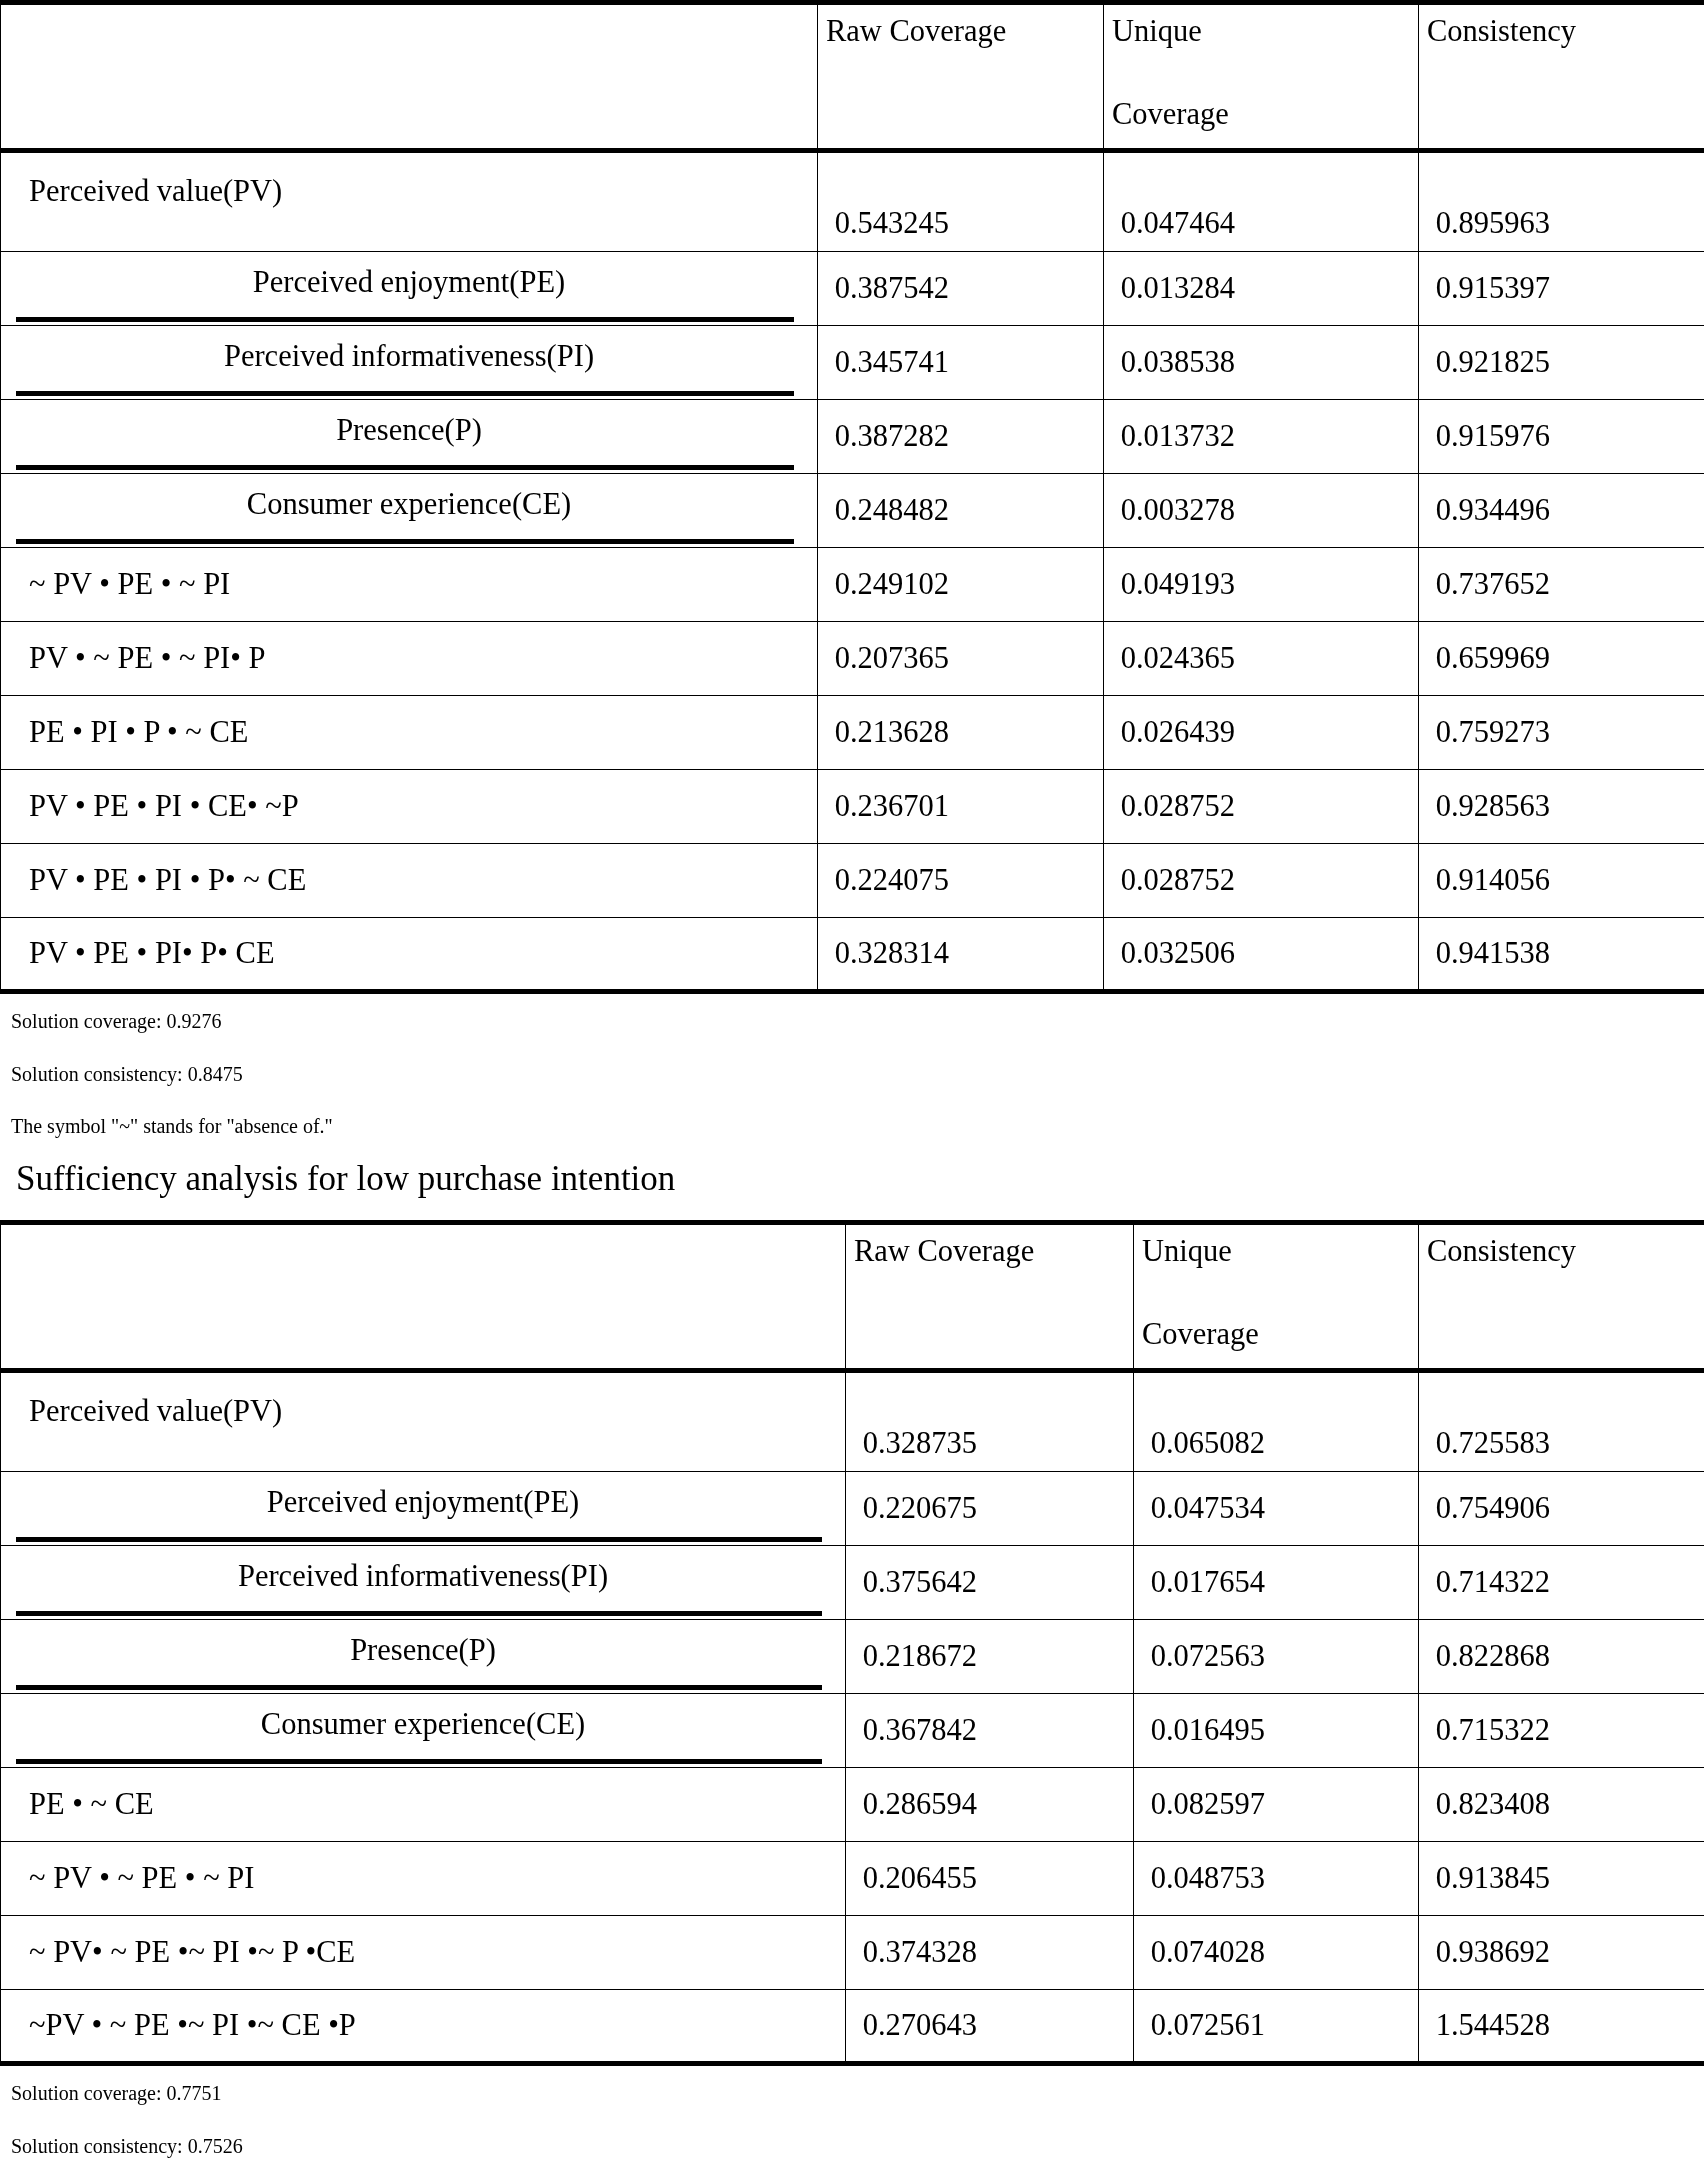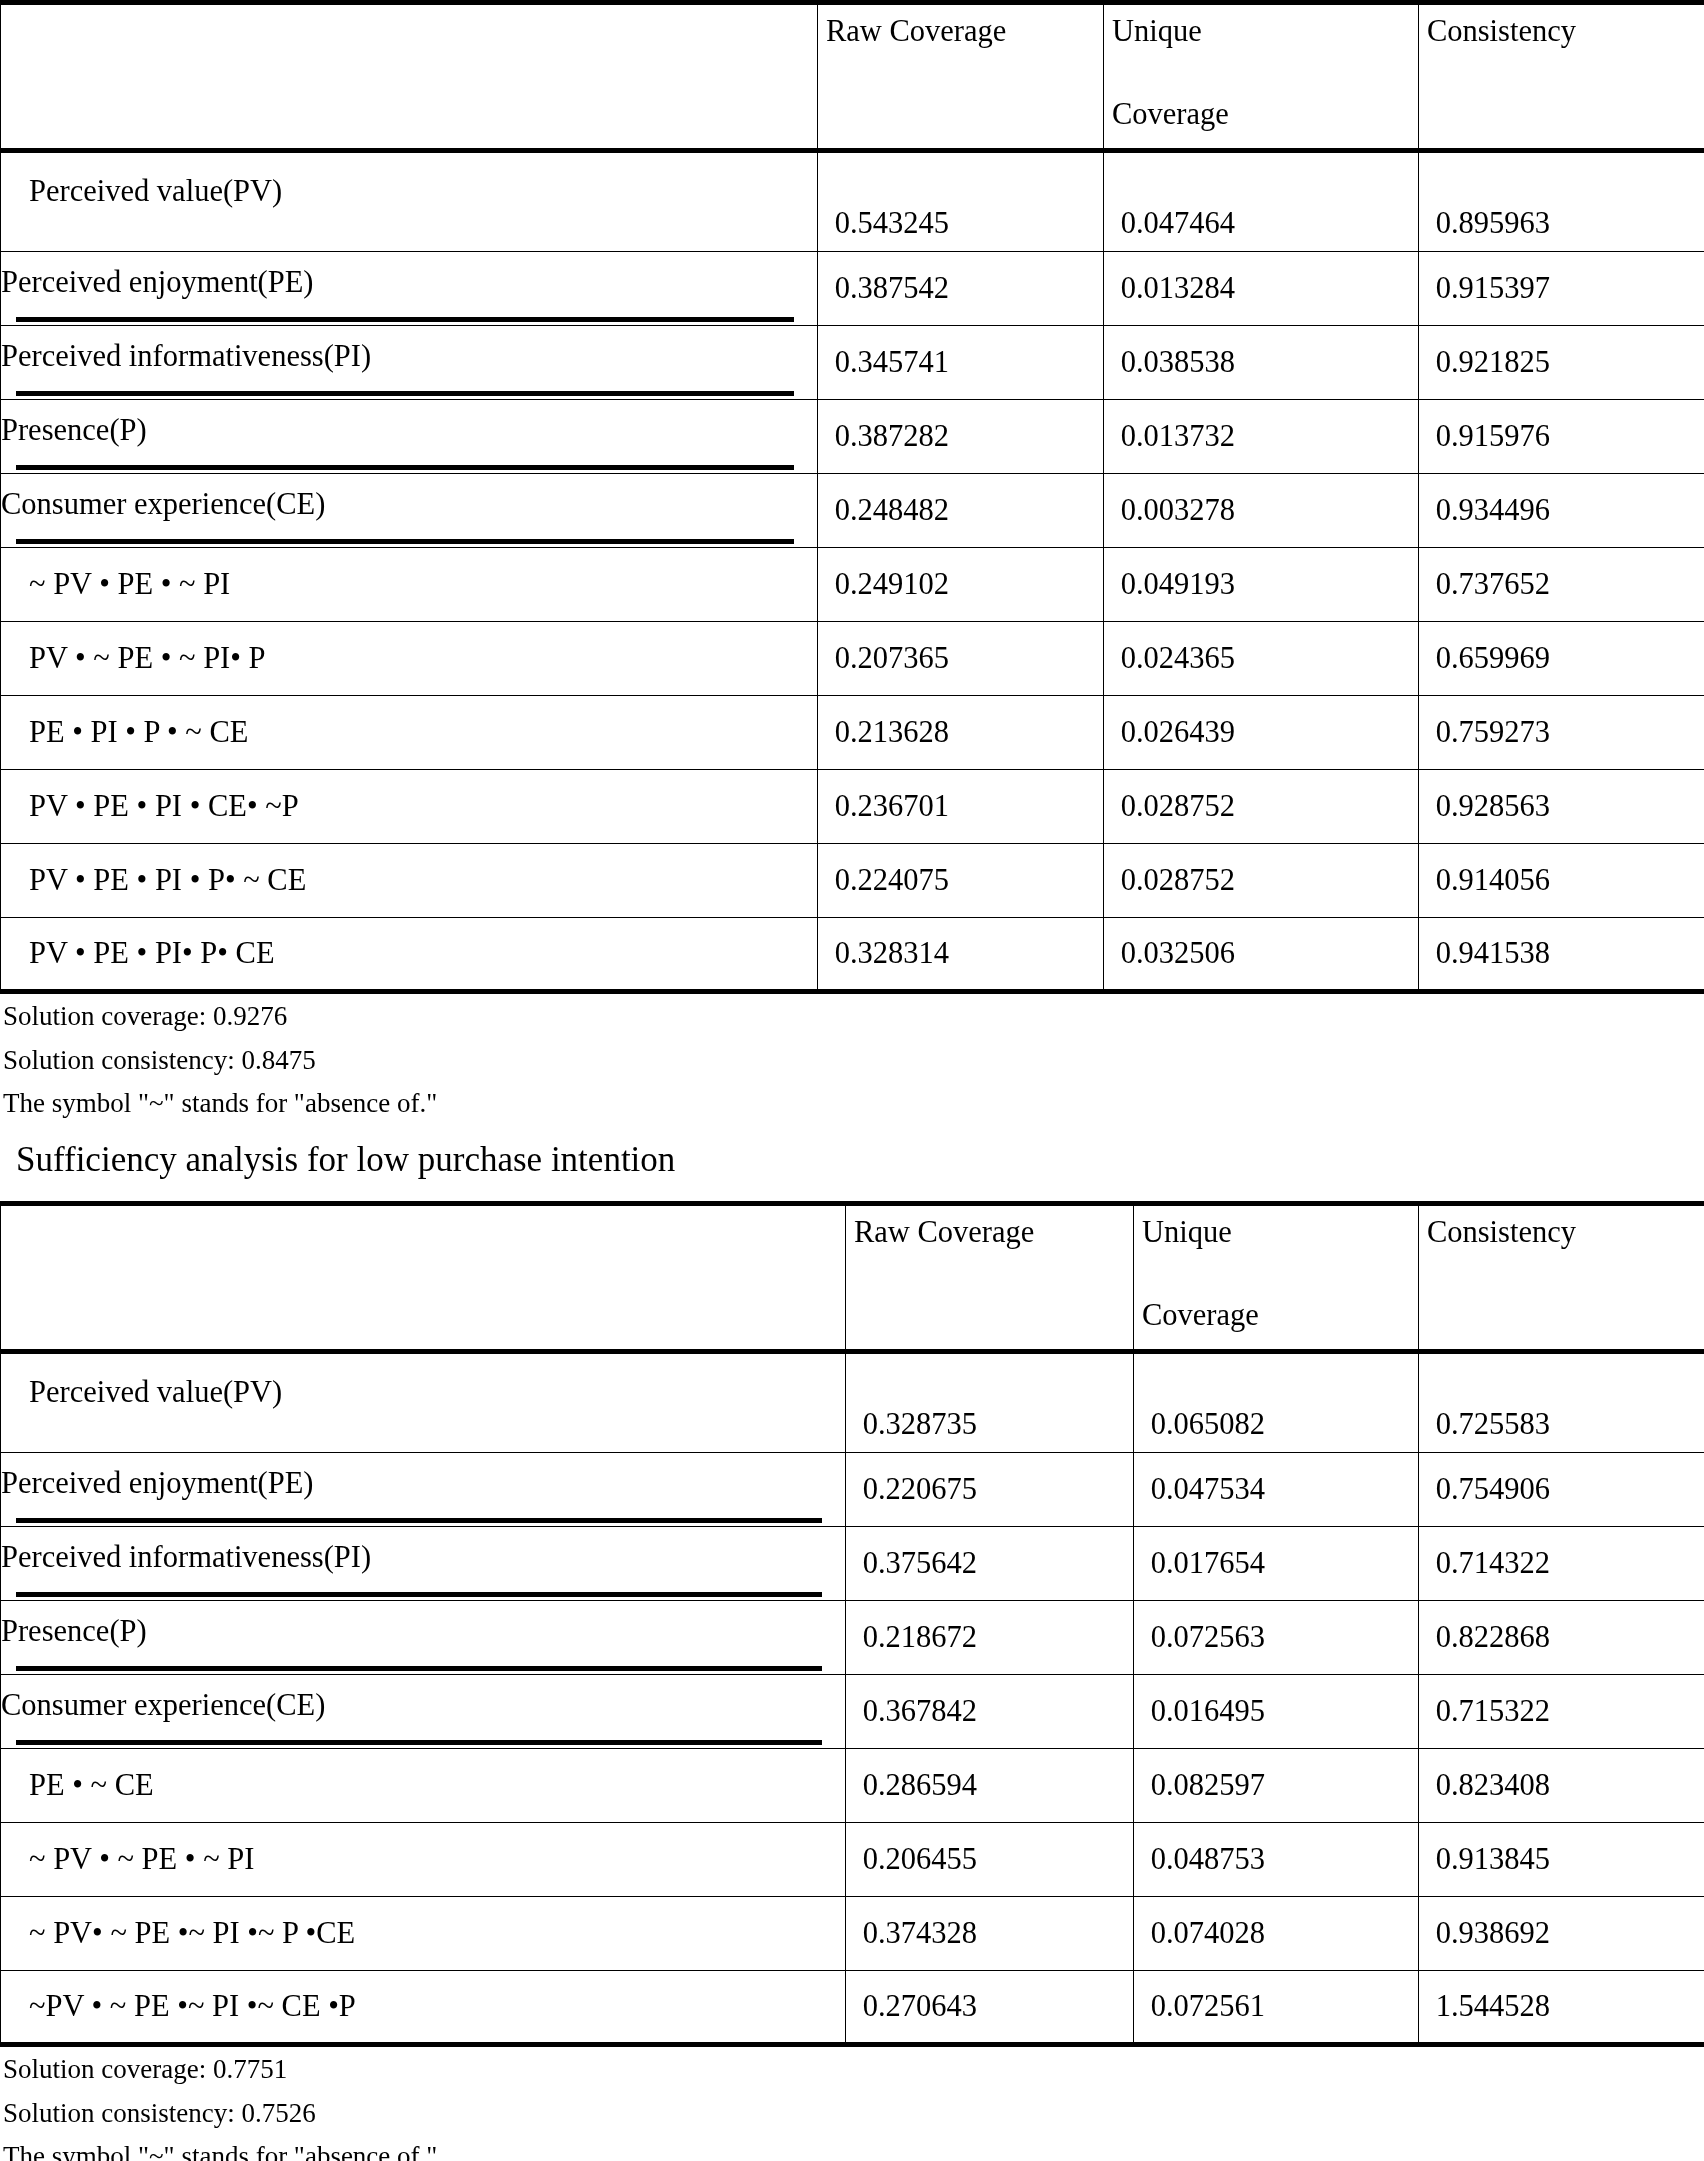--- a/index.html
+++ b/index.html
@@ -60,42 +60,42 @@
   tr.drow td.lbl { padding-left: 28px; }
   tr.drow td.num { padding-left: 16.7px; }
 
   
   tr.row-pv td { height: 101px; }
   tr.row-pv td.lbl { vertical-align: middle; padding-bottom: 20.7px; }
   tr.row-pv td.num { vertical-align: bottom; padding-bottom: 8.9px; }
 
   
   tr.row-center td.lbl {
-    text-align: left;
+    text-align: center;
     padding-left: 0;
     padding-right: 0;
     padding-bottom: 10.8px;
   }
   tr.row-center td.lbl .rule {
     position: absolute;
     left: 14.8px;
     right: 22.6px;
     bottom: 3px;
     height: 5.4px;
     background: #000000;
   }
 
   
   tr.row-cfg td.lbl { text-align: left; }
 
   
   .note {
-    font-size: 27px;
+    font-size: 20px;
     line-height: 1.0;
-    margin: 0;
+    margin: 8px;
     padding: 0 0 0 3px;
     white-space: pre;
   }
   .note-gap { height: 16.7px; }
 
   .mid-title {
     font-size: 35px;
     padding: 6.9px 0 4.9px 0;
     margin: 16px;
   }

